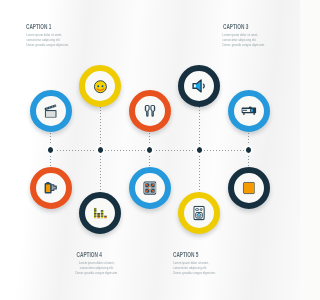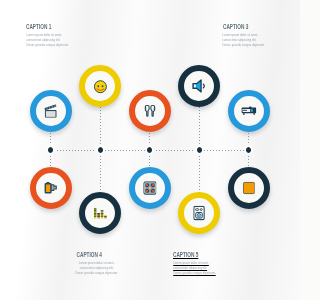--- a/index.html
+++ b/index.html
@@ -71,21 +71,21 @@
     <div class="b" style="margin-top:2.5px;">Lorem ipsum dolor sit amet, consectetur adipiscing elit. Donec gravida congue dignissim.</div>
   </div>
   <div class="cap" style="left:222.5px;top:23px;">
     <div class="t">CAPTION 3</div>
     <div class="b" style="margin-top:2.5px;">Lorem ipsum dolor sit amet, consectetur adipiscing elit. Donec gravida congue dignissim.</div>
   </div>
   <div class="cap" style="left:75.2px;top:251px;text-align:center;">
     <div class="t">CAPTION 4</div>
     <div class="b" style="margin-top:2.5px;">Lorem ipsum dolor sit amet, consectetur adipiscing elit. Donec gravida congue dignissim.</div>
   </div>
-  <div class="cap" style="left:173.2px;top:251px;text-decoration:underline;">
+  <div class="cap" style="left:173.2px;top:251px;">
     <div class="t">CAPTION 5</div>
     <div class="b" style="margin-top:2.5px;">Lorem ipsum dolor sit amet, consectetur adipiscing elit. Donec gravida congue dignissim.</div>
   </div>
 
   <div class="ring" style="left:29.6px;top:89.8px;border-color:#2599DC;">
     <svg width="13.2" height="14.6" viewBox="0 0 26.4 29.2">
       <rect x="1.0" y="12.6" width="23.2" height="15.6" rx="1.6" fill="#2d4a5c"></rect>
       <rect x="3.0" y="14.8" width="19.2" height="11.6" fill="#dcdfde"></rect>
       <g transform="rotate(-18 2.2 13.2)">
         <rect x="1.0" y="8.2" width="24.4" height="4.8" rx="1.1" fill="#2d4a5c"></rect>

